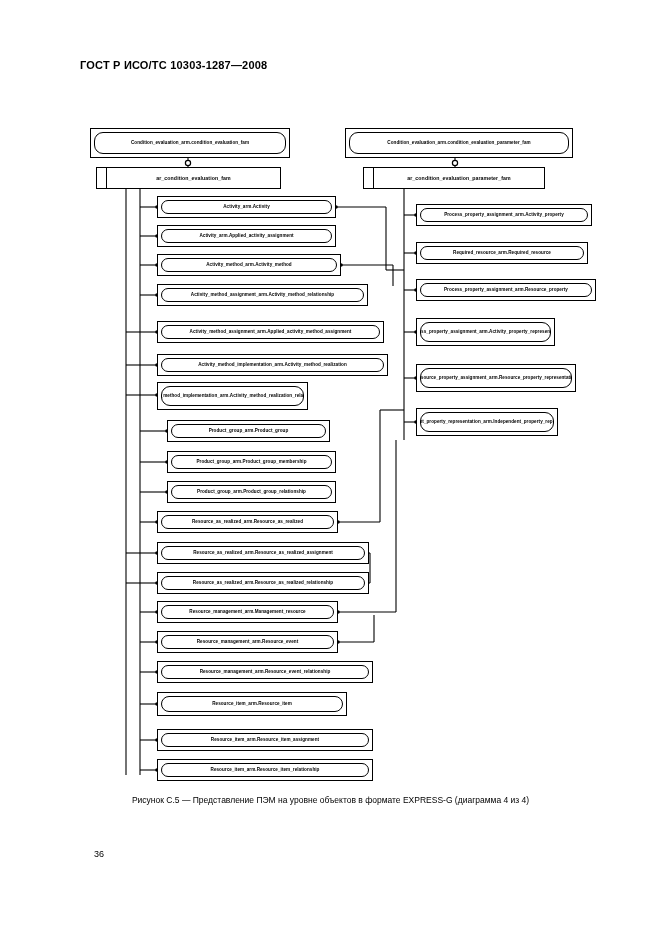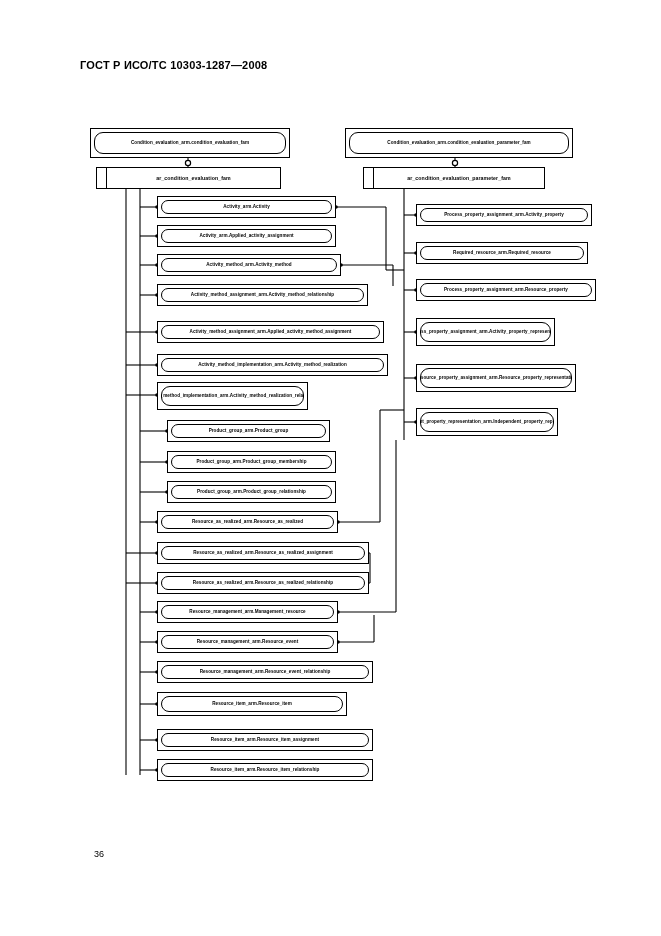--- a/index.html
+++ b/index.html
@@ -252,15 +252,16 @@
     </div>
     <div class="box" style="left:416px;top:254px;width:160px;height:28px;">
       <div class="inner">Resource_property_assignment_arm.Resource_property_representation</div>
     </div>
     <div class="box" style="left:416px;top:298px;width:142px;height:28px;">
       <div class="inner">Independent_property_representation_arm.Independent_property_representation</div>
     </div>
 
   </div>
 
+  <div class="caption">Рисунок С.5 — Представление ПЭМ на уровне объектов в формате EXPRESS-G (диаграмма 4 из 4)</div>
   <div class="pageno">36</div>
 
 </div>
 
 </body></html>

